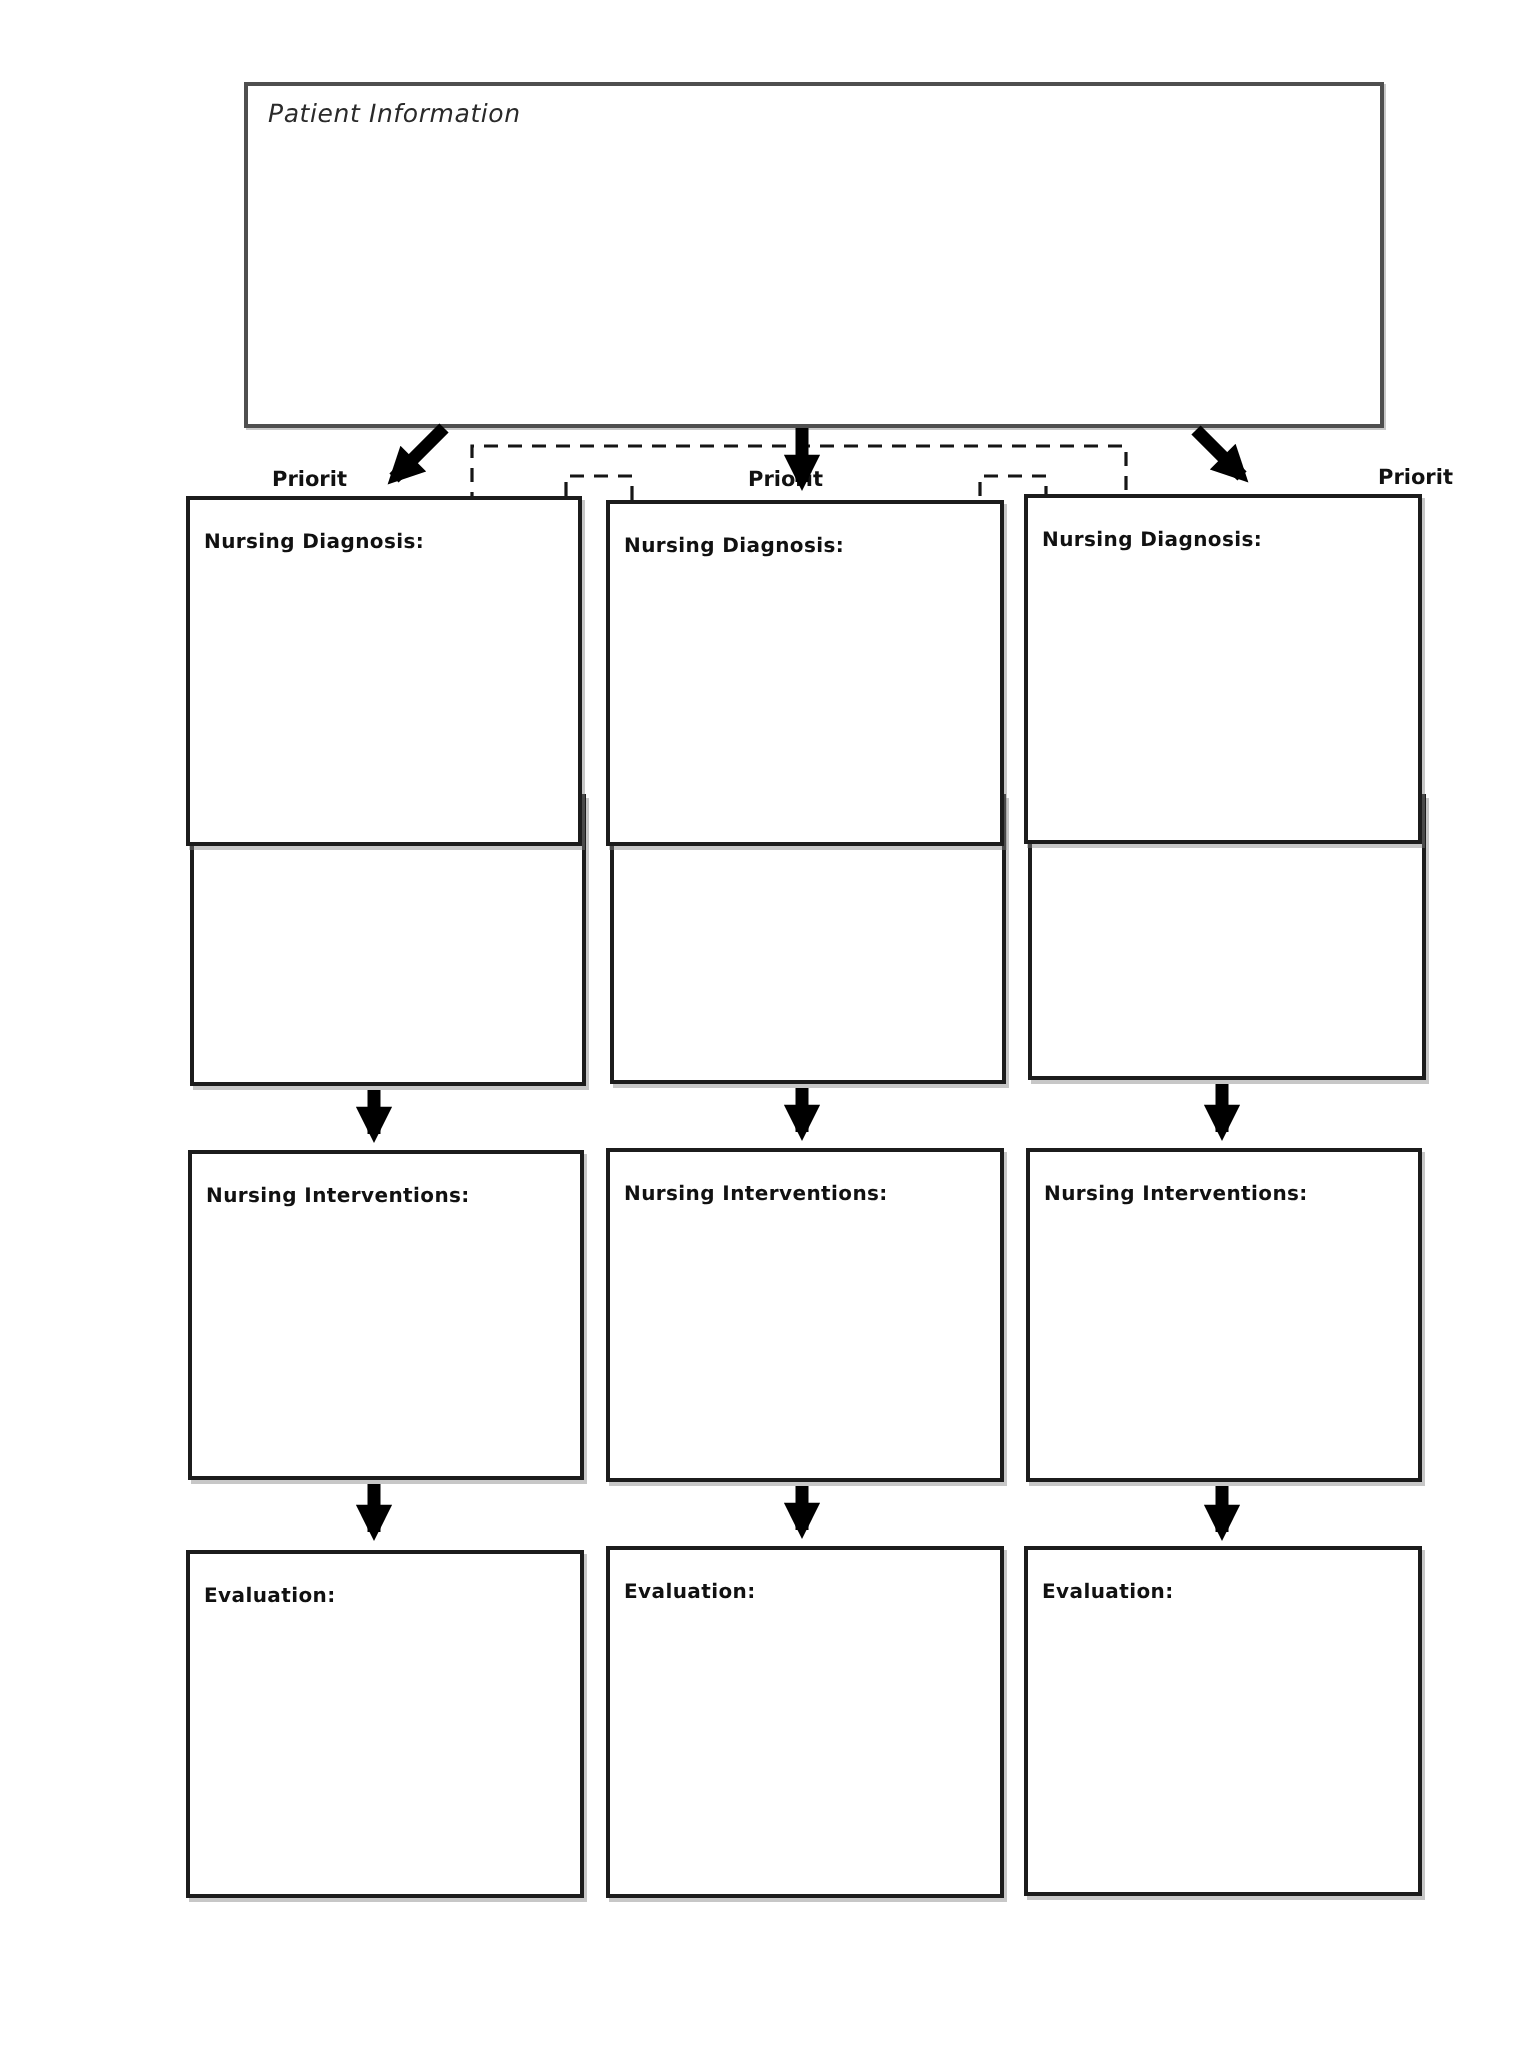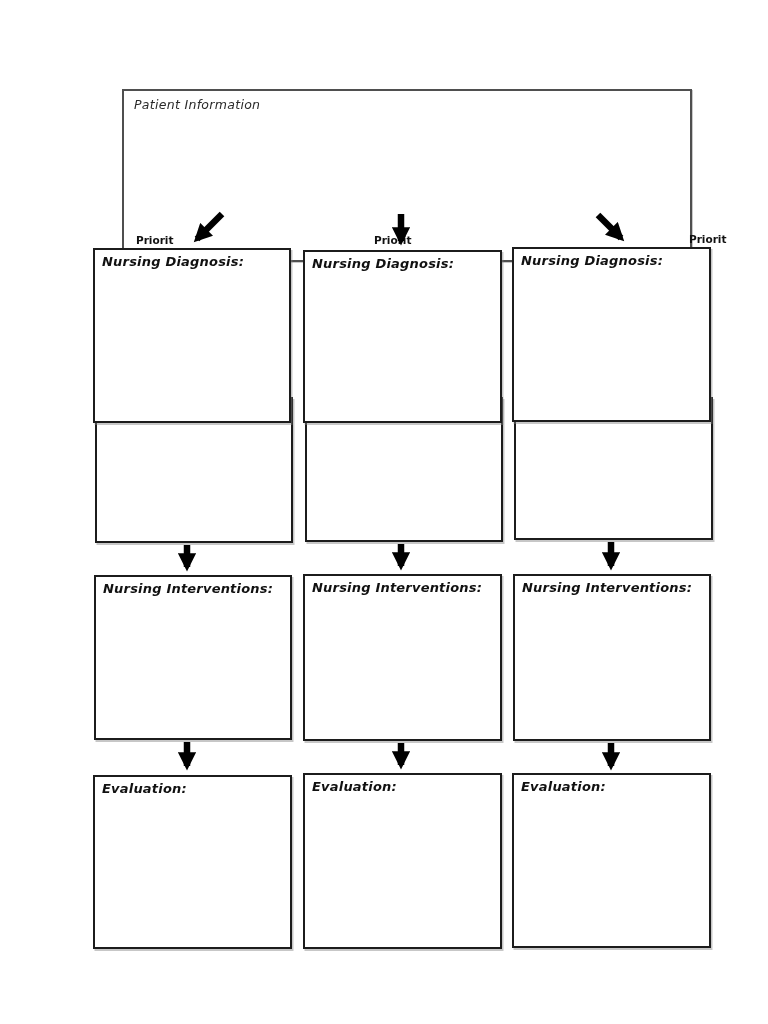--- a/index.html
+++ b/index.html
@@ -24,42 +24,40 @@
   .box {
     position: absolute;
     background: #ffffff;
     border: 2px solid #1c1c1c;
     box-sizing: border-box;
     box-shadow: 1.5px 2px 0 rgba(130,130,130,0.45);
     z-index: 2;
   }
   .box .box-label {
     display: block;
-    padding: 4px 7px;
-    font-size: 13px;
+    padding: 16px 7px;
+    font-size: 10px;
     font-weight: bold;
     color: #111111;
     letter-spacing: 0.2px;
     white-space: nowrap;
-    font-style: italic;
   }
   .blank {
     z-index: 1;            
     box-shadow: 1.5px 2px 0 rgba(130,130,130,0.45);
   }
   .patient {
     position: absolute;
     left: 122px; top: 41px;
     width: 570px; height: 173px;
     background: #ffffff;
     border: 2px solid #4f4f4f;
     box-sizing: border-box;
     box-shadow: 1px 1px 0 rgba(120,120,120,0.4);
     z-index: 2;
-    margin-top: 48px;
   }
   .patient .patient-label {
     display: block;
     padding: 6px 10px;
     font-style: italic;
     font-size: 12.5px;
     color: #2a2a2a;
     letter-spacing: 0.3px;
   }
   .priority {

